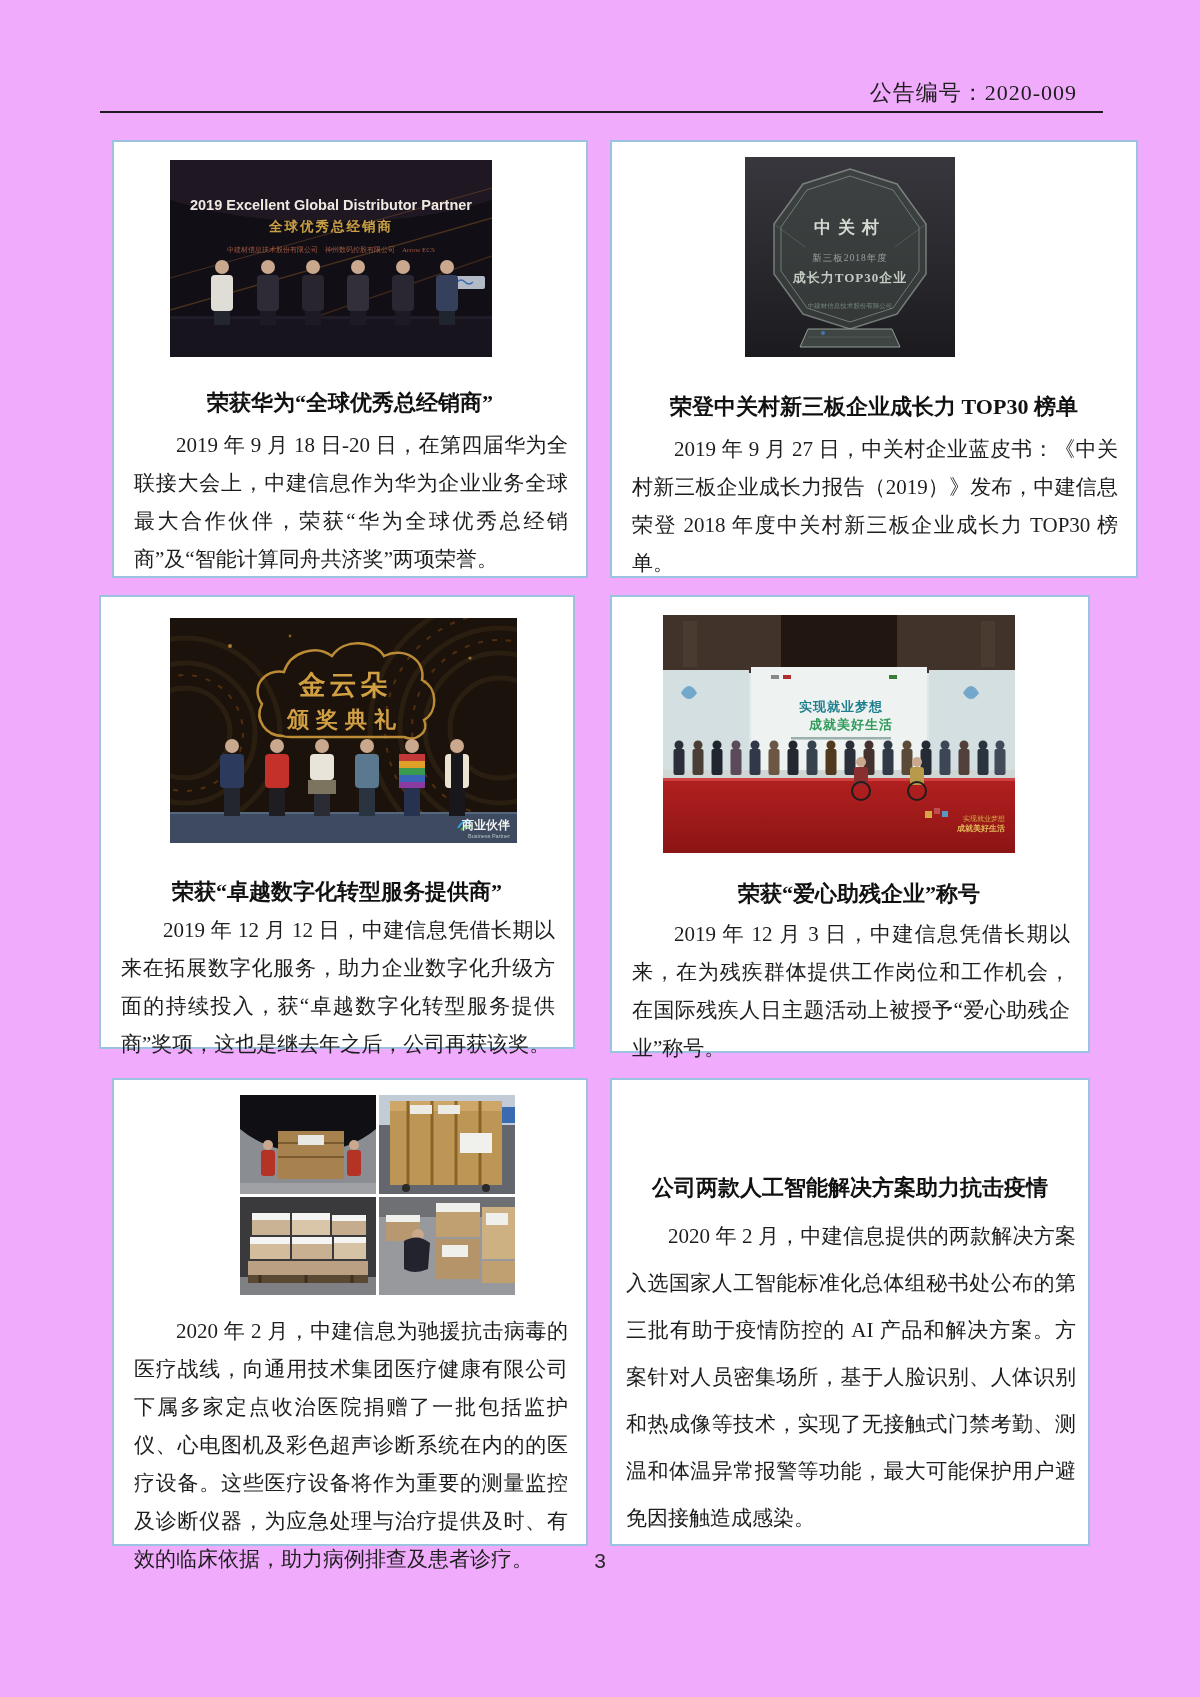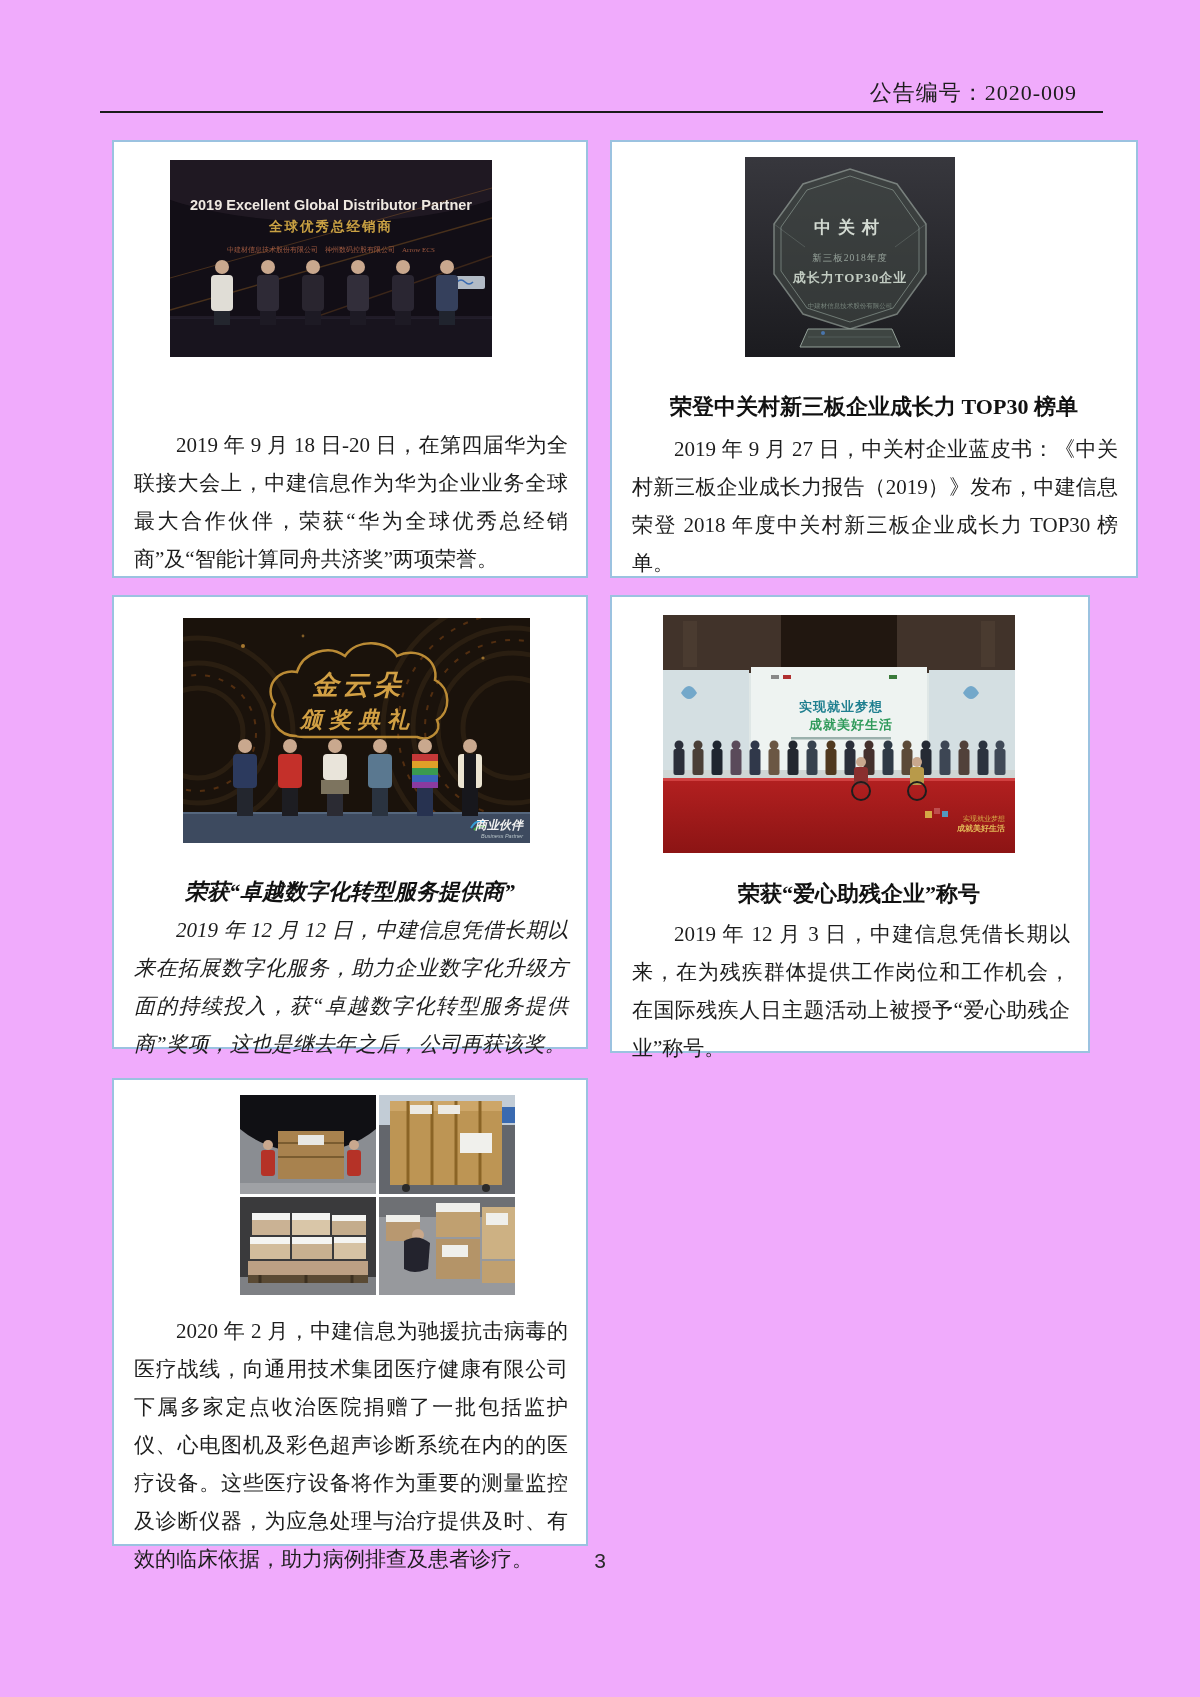--- a/index.html
+++ b/index.html
@@ -18,21 +18,21 @@
     position:absolute; left:0; right:0; text-align:center;
     font-weight:bold; font-size:22px; color:#111;
   }
   .card .bodytext {
     position:absolute; left:20px; right:18px;
     font-size:21px; line-height:38px; text-align:justify; text-indent:2em; color:#1d1d1d;
   }
 
   #c1 { left:112px; top:140px;  width:476px; height:438px;padding-left:40px; }
   #c2 { left:610px; top:140px;  width:528px; height:438px; }
-  #c3 { left:112px; top:595px;  width:476px; height:454px;font-style:italic; }
+  #c3 { left:99px; top:595px;  width:476px; height:454px; }
   #c4 { left:610px; top:595px;  width:480px; height:458px; }
   #c5 { left:112px; top:1078px; width:476px; height:468px; }
   #c6 { left:610px; top:1078px; width:480px; height:468px; }
 
   #c1 .photo { left:56px;  top:18px; width:322px; height:197px; }
   #c1 .title { top:246px; }
   #c1 .bodytext { top:284px; }
 
   #c2 .photo { left:133px; top:15px; width:210px; height:200px; }
   #c2 .title { top:250px; }
@@ -97,20 +97,21 @@
           <rect x="177" y="115" width="22" height="36" rx="4" fill="#322e3a"></rect>
           <rect x="180" y="151" width="16" height="14" fill="#1d1a24"></rect>
         <circle cx="233" cy="107" r="7" fill="#c9a88e"></circle>
           <rect x="222" y="115" width="22" height="36" rx="4" fill="#2a2632"></rect>
           <rect x="225" y="151" width="16" height="14" fill="#1d1a24"></rect>
         <circle cx="277" cy="107" r="7" fill="#c9a88e"></circle>
           <rect x="266" y="115" width="22" height="36" rx="4" fill="#35405c"></rect>
           <rect x="269" y="151" width="16" height="14" fill="#20242e"></rect>
       </g>
     </svg>
+    <div class="title">荣获华为“全球优秀总经销商”</div>
     <div class="bodytext">2019 年 9 月 18 日-20 日，在第四届华为全联接大会上，中建信息作为华为企业业务全球最大合作伙伴，荣获“华为全球优秀总经销商”及“智能计算同舟共济奖”两项荣誉。</div>
   </div>
 
   <div class="card" id="c2">
     <svg class="photo" viewBox="0 0 210 200">
       <defs>
         <linearGradient id="tbg" x1="0" y1="0" x2="0" y2="1">
           <stop offset="0" stop-color="#37373d"></stop>
             <stop offset="1" stop-color="#1b1b1f"></stop>
         </linearGradient>
@@ -334,15 +335,19 @@
         <rect x="146" y="120" width="34" height="26" fill="#b89870"></rect>
           <rect x="146" y="120" width="34" height="7" fill="#efefeb"></rect>
         <circle cx="178" cy="140" r="6" fill="#caa88a"></circle>
         <path d="M164,146 q14,-8 26,2 l-2,26 q-14,6 -24,0 Z" fill="#23232d"></path>
         <rect x="242" y="166" width="33" height="22" fill="#c0a070"></rect>
       </g>
     </svg>
     <div class="bodytext">2020 年 2 月，中建信息为驰援抗击病毒的医疗战线，向通用技术集团医疗健康有限公司下属多家定点收治医院捐赠了一批包括监护仪、心电图机及彩色超声诊断系统在内的的医疗设备。这些医疗设备将作为重要的测量监控及诊断仪器，为应急处理与治疗提供及时、有效的临床依据，助力病例排查及患者诊疗。</div>
   </div>
 
+  <div class="card" id="c6">
+    <div class="title">公司两款人工智能解决方案助力抗击疫情</div>
+    <div class="bodytext">2020 年 2 月，中建信息提供的两款解决方案入选国家人工智能标准化总体组秘书处公布的第三批有助于疫情防控的 AI 产品和解决方案。方案针对人员密集场所，基于人脸识别、人体识别和热成像等技术，实现了无接触式门禁考勤、测温和体温异常报警等功能，最大可能保护用户避免因接触造成感染。</div>
+  </div>
 
   <div class="pagenum">3</div>
 </div>
 
 </body></html>

